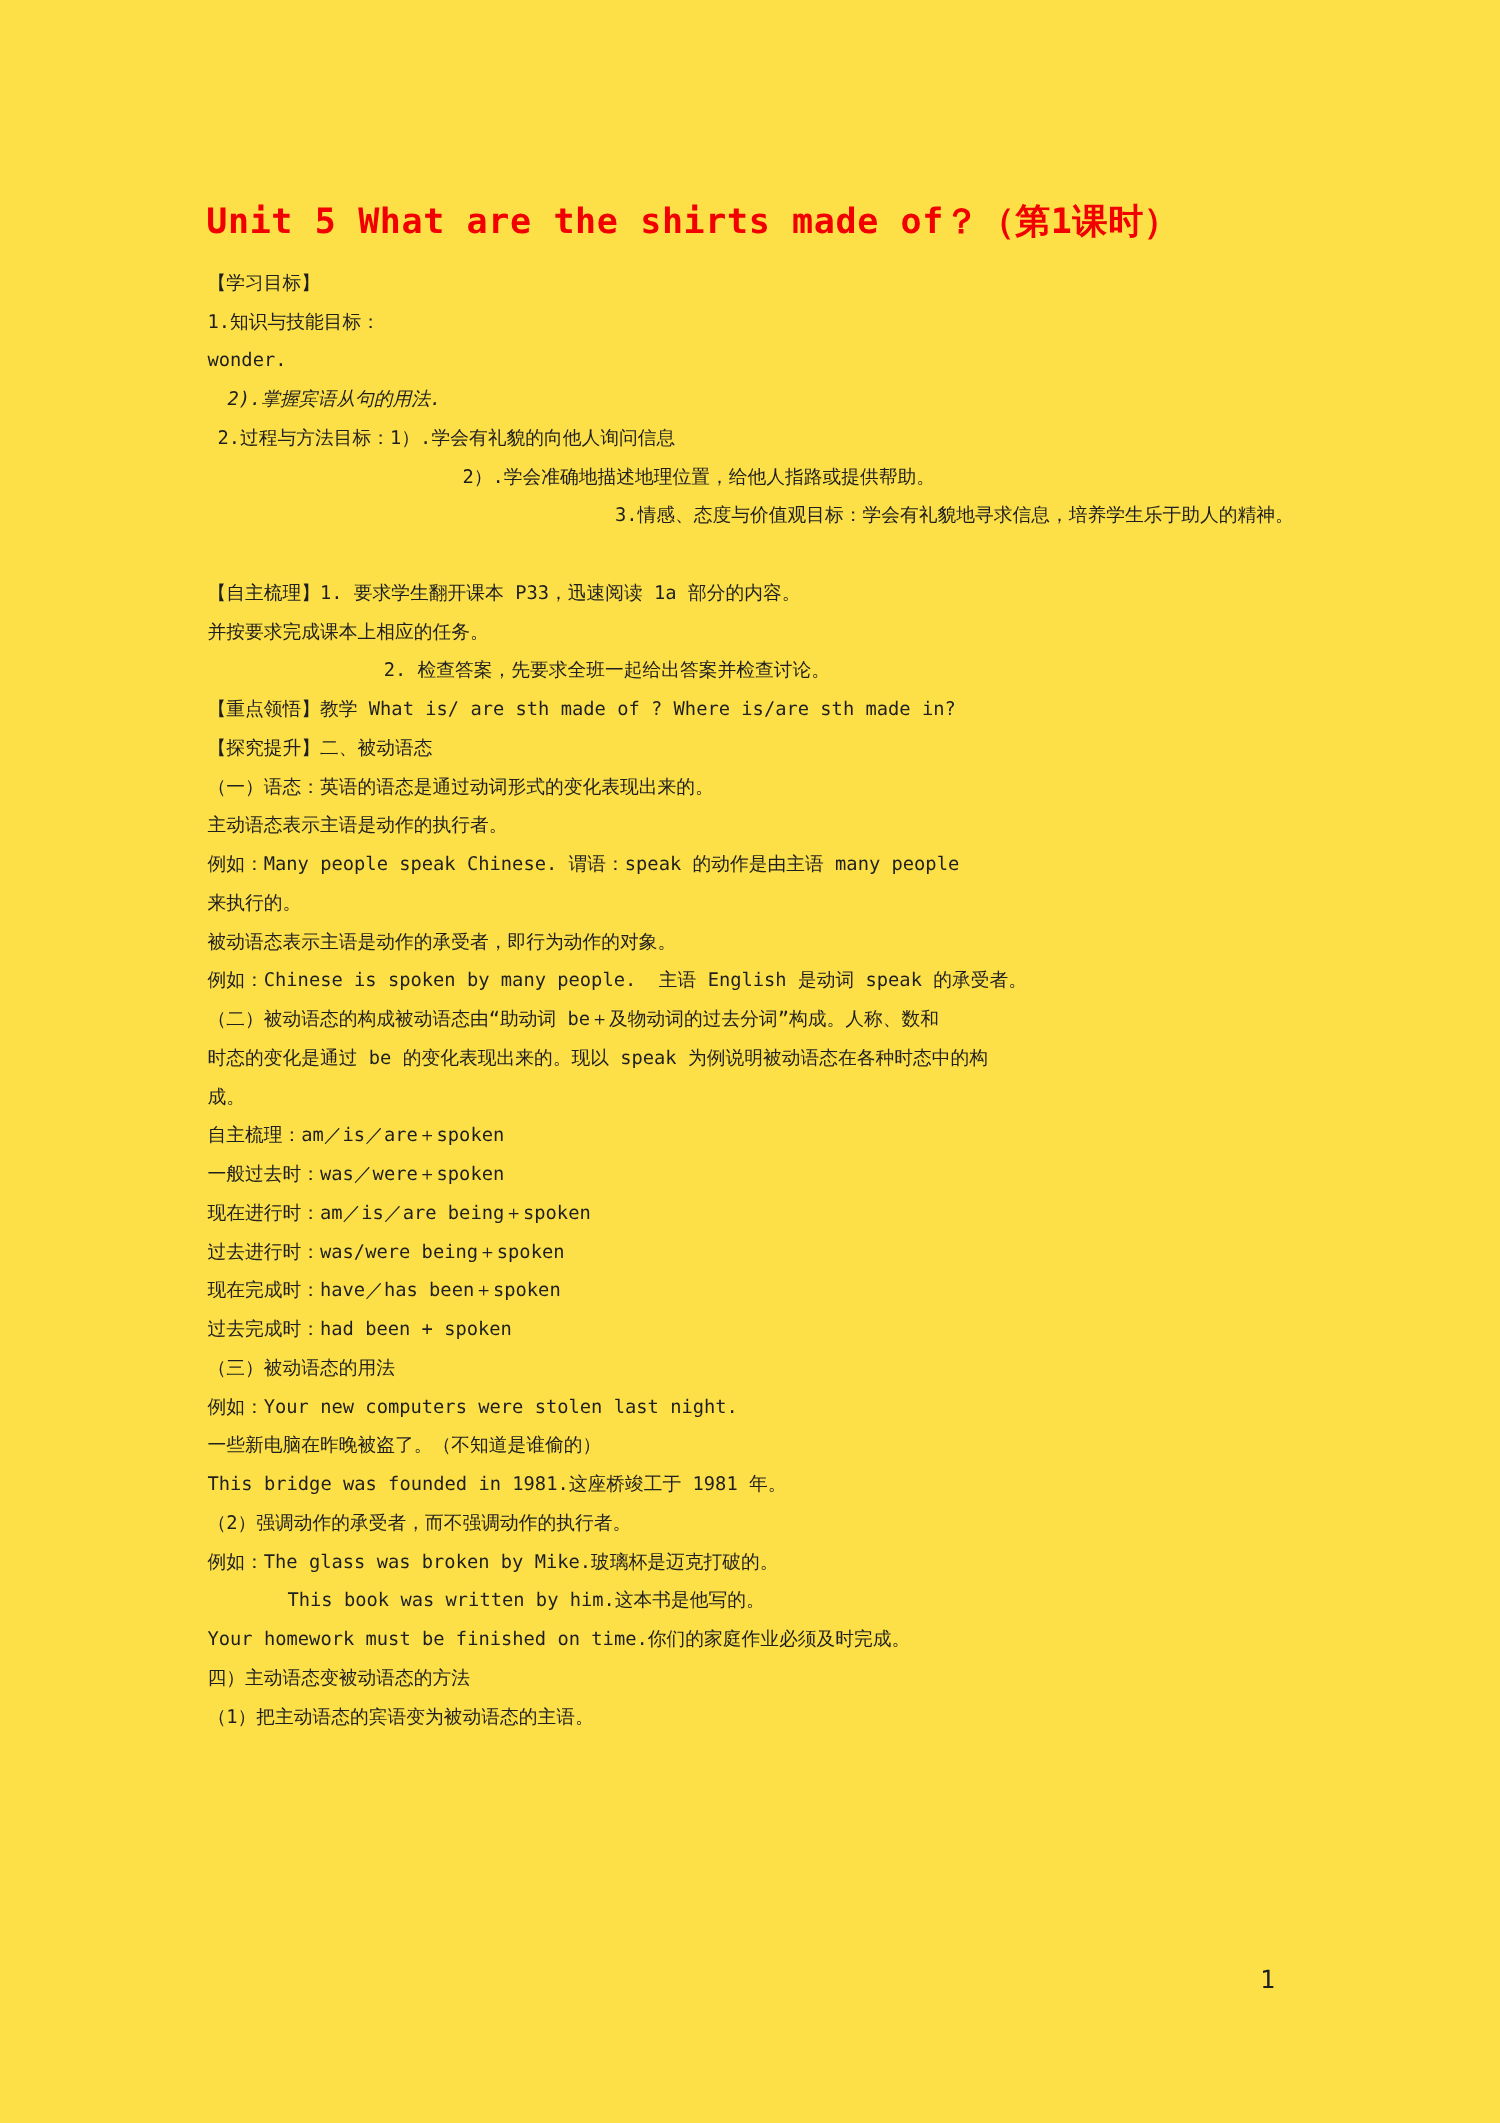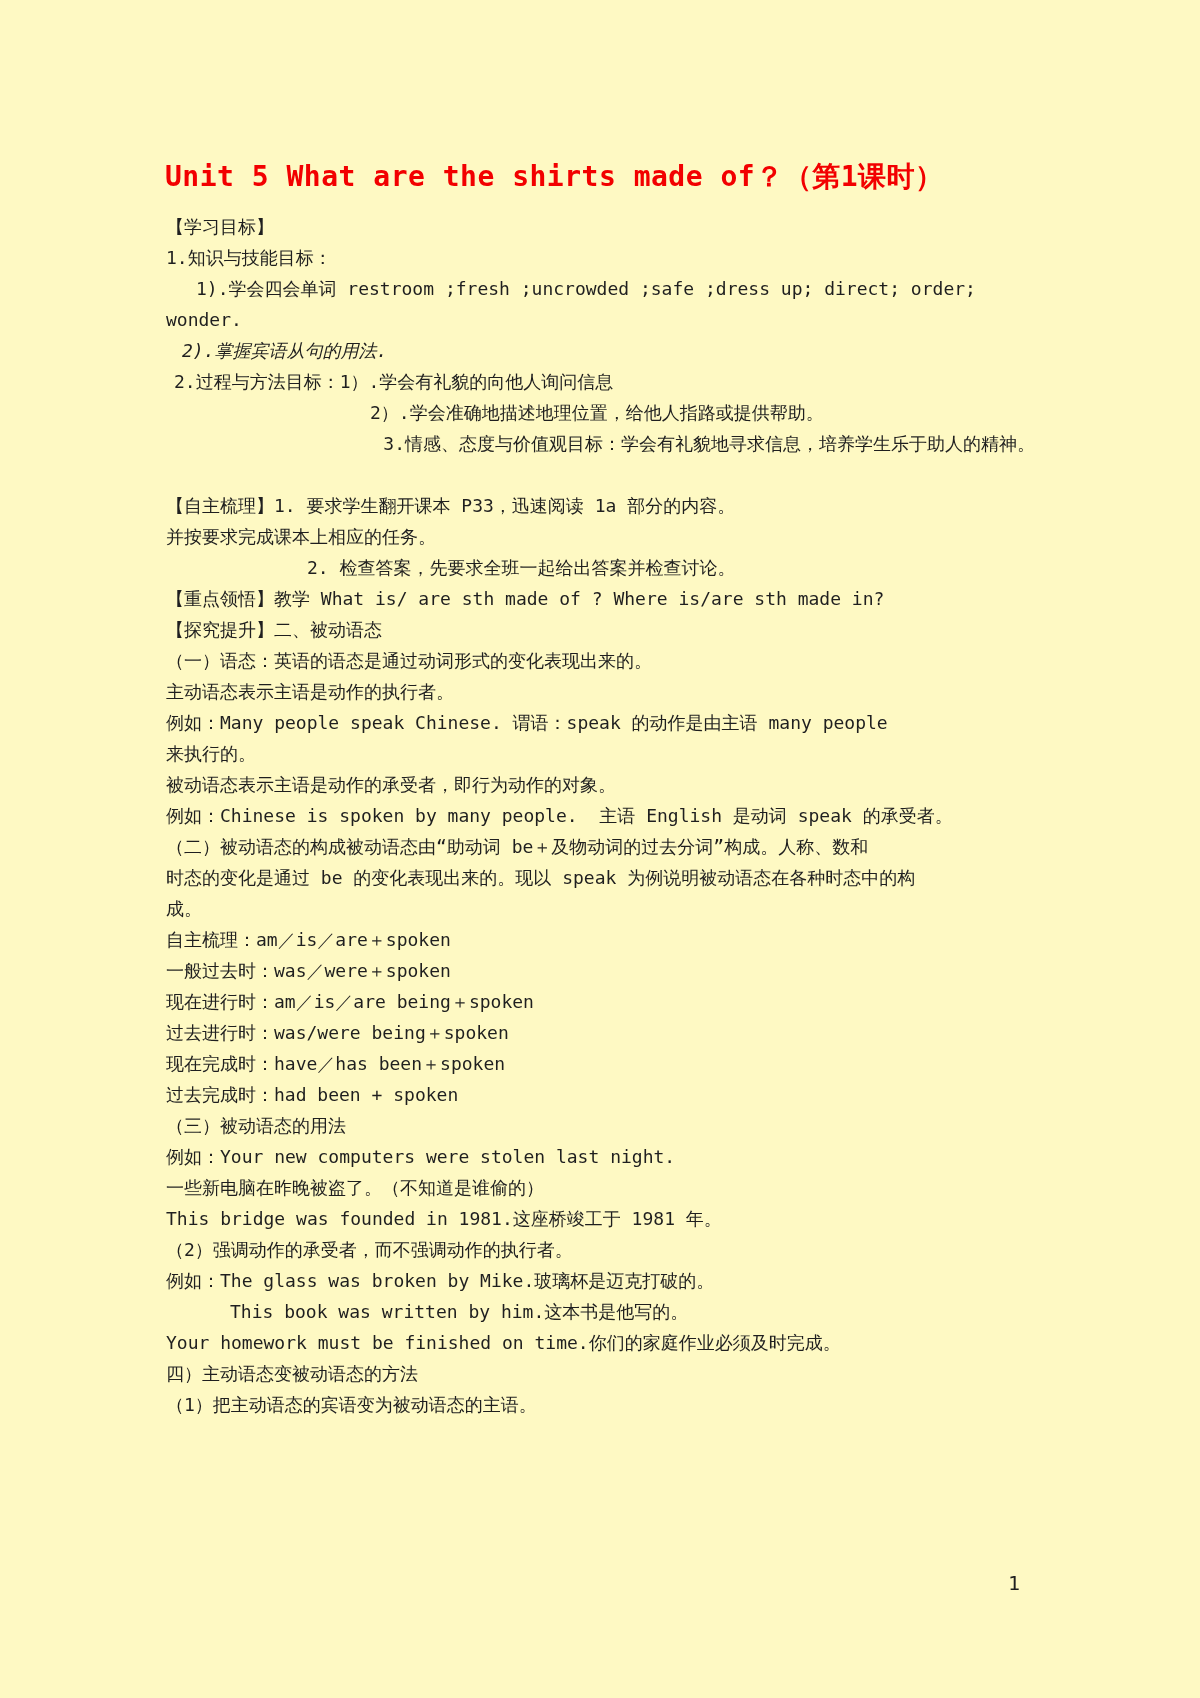--- a/index.html
+++ b/index.html
@@ -24,47 +24,46 @@
     line-height: 34px;
     font-weight: 700;
     letter-spacing: 0.5px;
     white-space: nowrap;
   }
   .content {
     padding: 17px 165px 0 166px;
   }
   .line {
     margin: 0;
-    font-size: 18px;
+    font-size: 15px;
     line-height: 31px;
     white-space: pre-wrap;
     word-break: break-word;
   }
   .line.blank {
     min-height: 31px;
   }
   .page-number {
     position: absolute;
     top: 1570px;
     right: 180px;
     font-size: 20px;
     line-height: 26px;
     color: #1f1f1f;
   }
 </style>
 </head>
 <body>
 
-<div class="page" style="background: #fef9c3;">
+<div class="page" style="background: #fde047;">
   <h1 class="title" style="color: rgb(242, 0, 0);">Unit 5 What are the shirts made of？（第1课时）</h1>
 
   <div class="content">
       <p class="line">【学习目标】</p>
       <p class="line">1.知识与技能目标：</p>
-      <p class="line" style="padding-left: 30px;">1).学会四会单词 restroom ;fresh ;uncrowded ;safe ;dress up; direct; order;</p>
       <p class="line">wonder.</p>
       <p class="line" style="padding-left: 16px; font-style: italic;">2).掌握宾语从句的用法.</p>
       <p class="line" style="padding-left: 8px;">2.过程与方法目标：1）.学会有礼貌的向他人询问信息</p>
       <p class="line" style="padding-left: 204px;">2）.学会准确地描述地理位置，给他人指路或提供帮助。</p>
       <p class="line" style="padding-left: 8px; text-align: right;">3.情感、态度与价值观目标：学会有礼貌地寻求信息，培养学生乐于助人的精神。</p>
       <p class="line blank">&nbsp;</p>
       <p class="line">【自主梳理】1. 要求学生翻开课本 P33，迅速阅读 1a 部分的内容。</p>
       <p class="line">并按要求完成课本上相应的任务。</p>
       <p class="line" style="padding-left: 141px;">2. 检查答案，先要求全班一起给出答案并检查讨论。</p>
       <p class="line">【重点领悟】教学 What is/ are sth made of ? Where is/are sth made in?</p>

